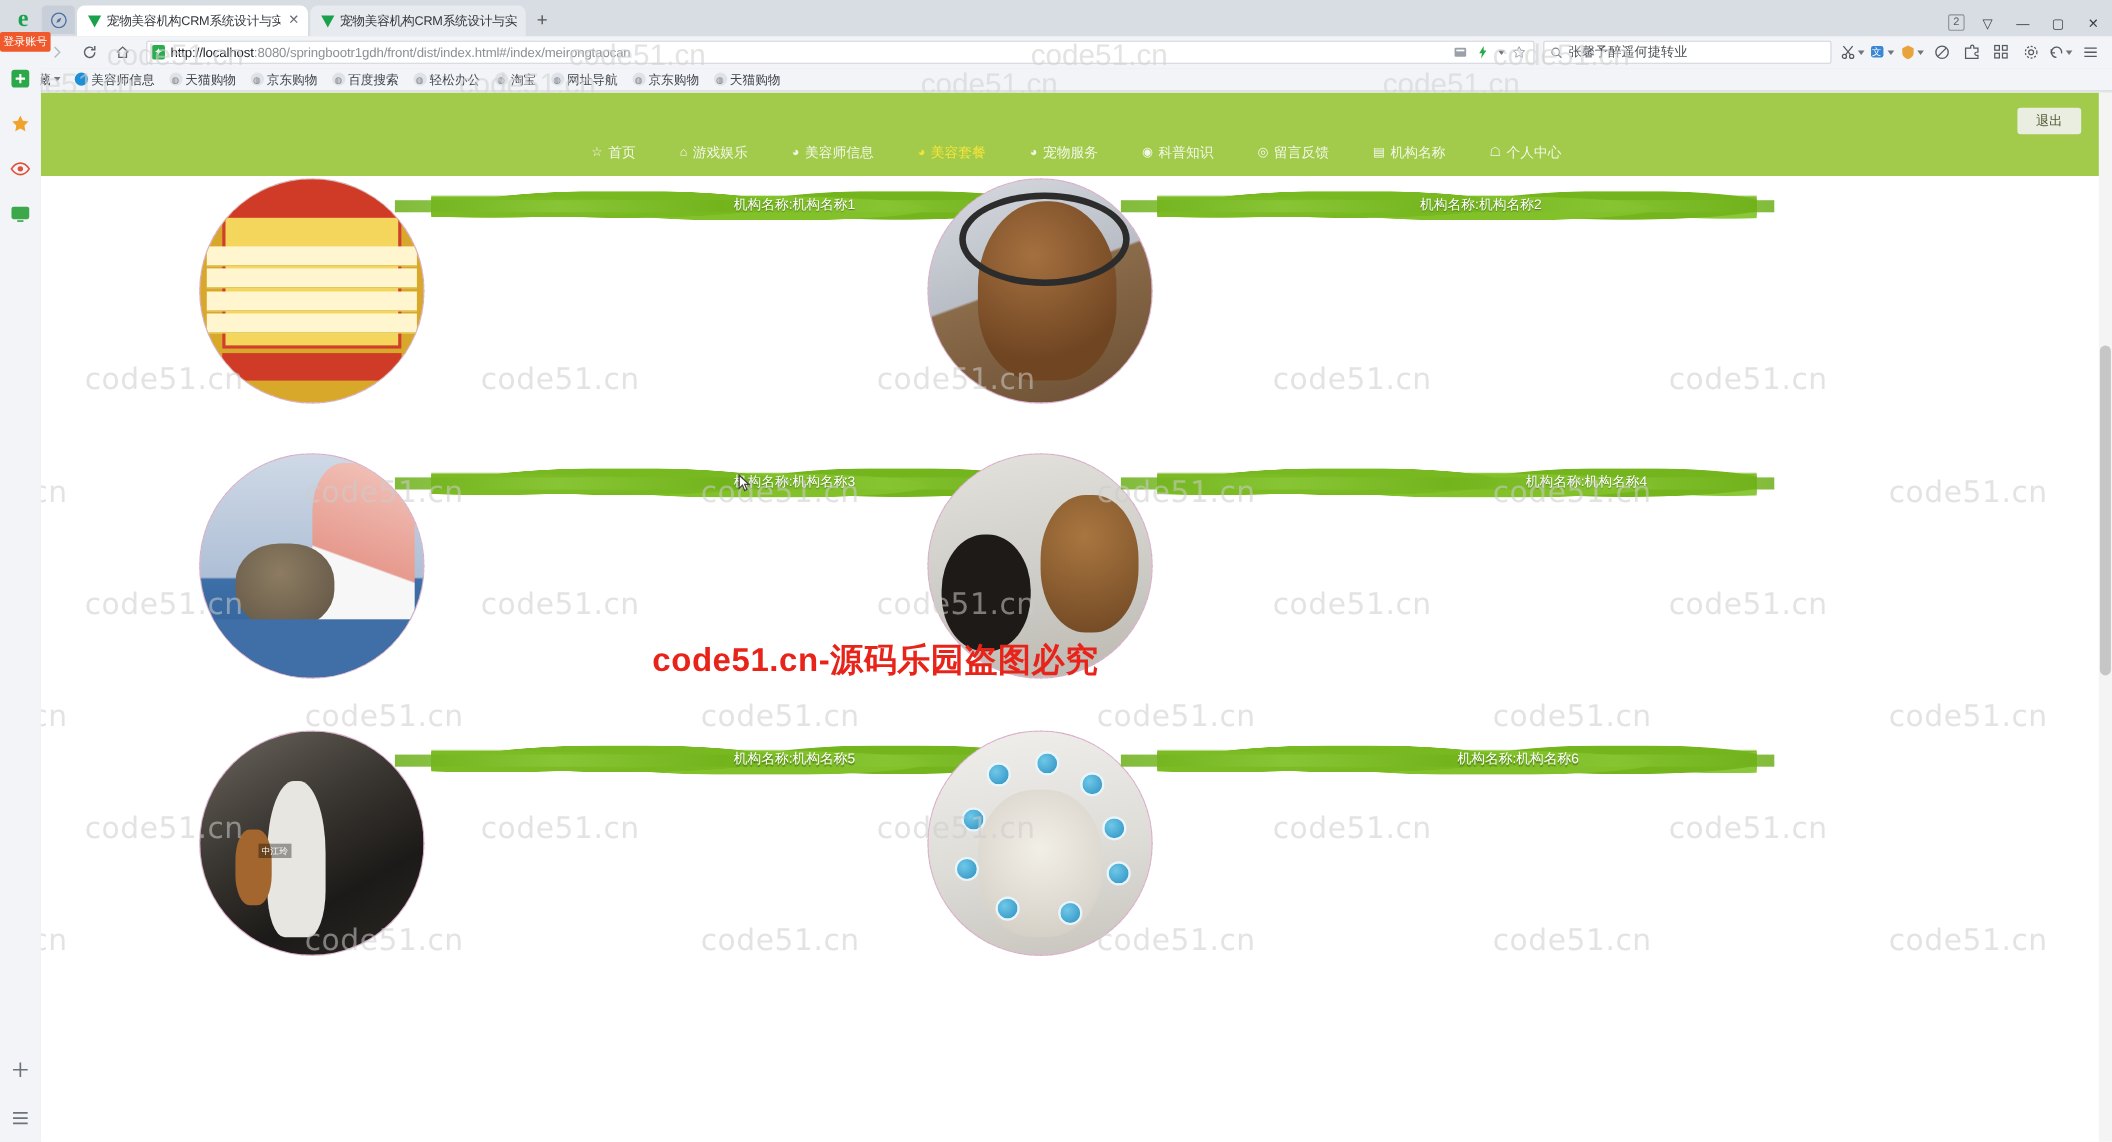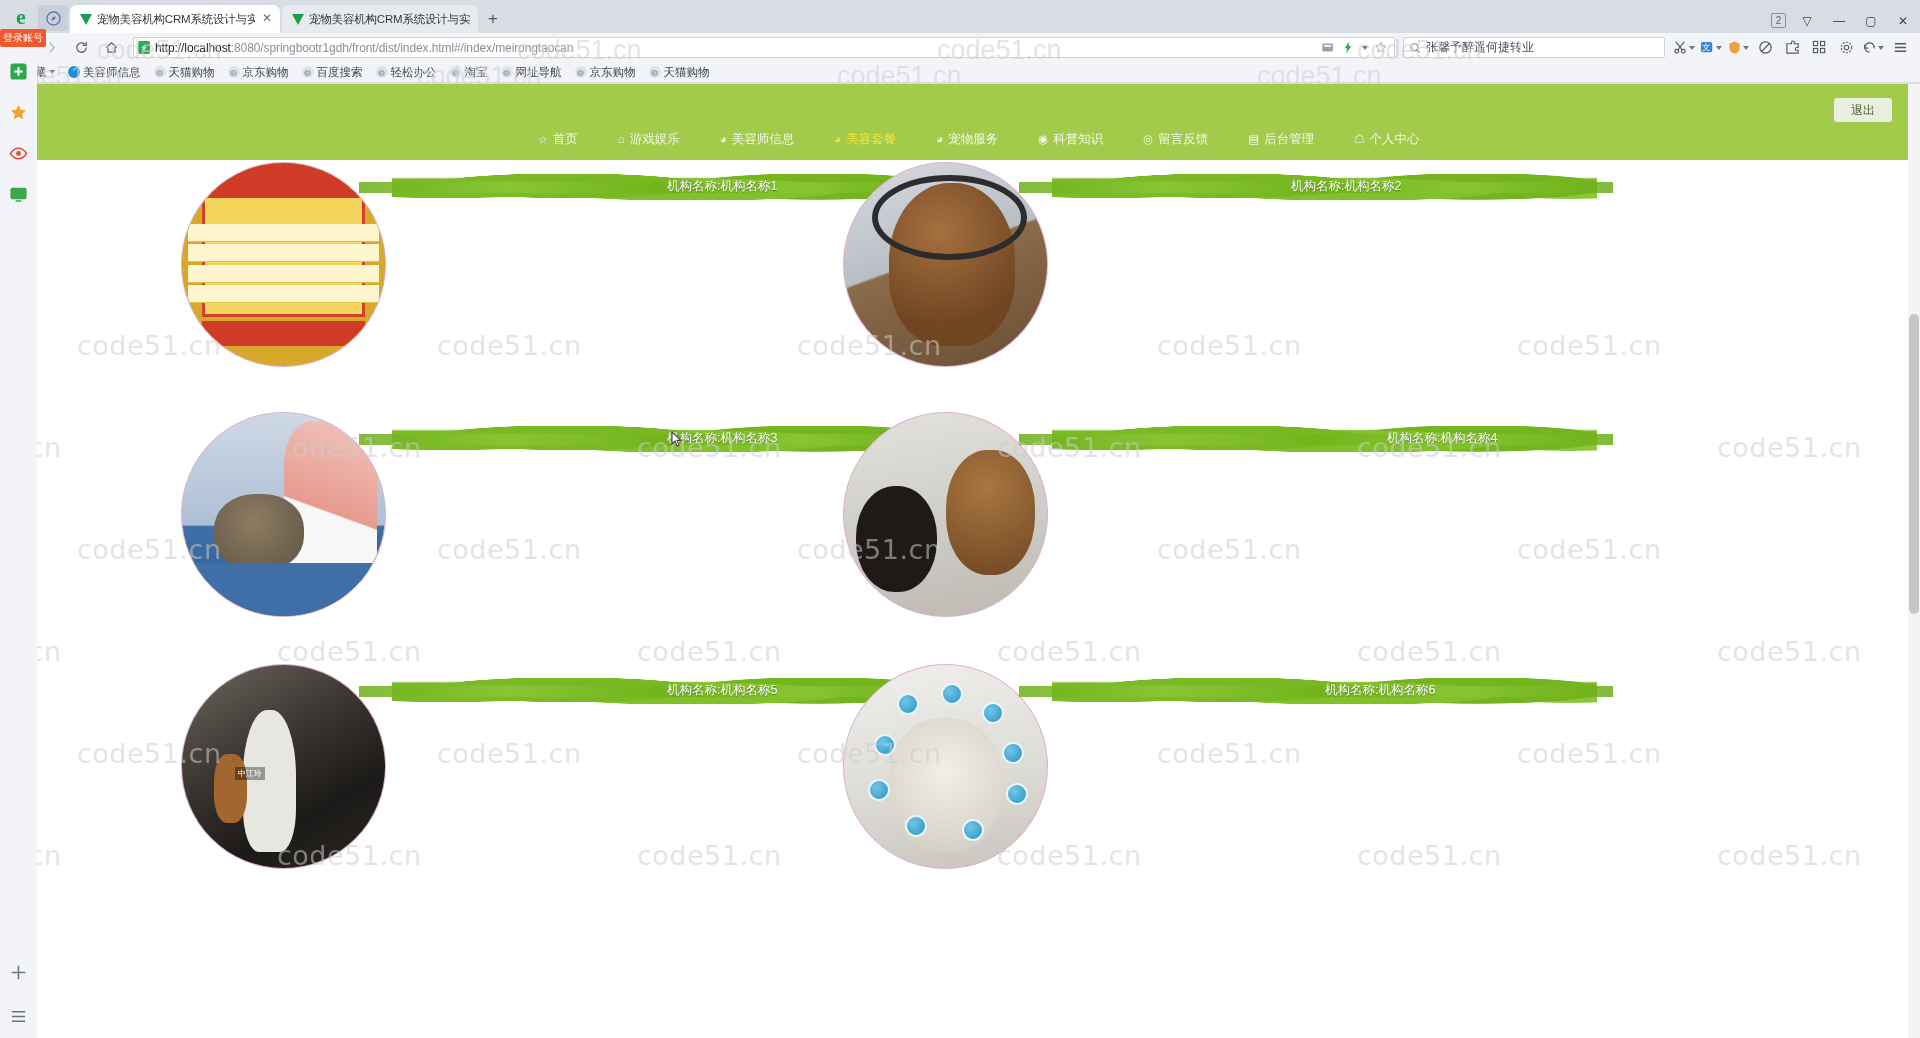--- a/index.html
+++ b/index.html
@@ -489,21 +489,21 @@
           <div class="navitem">
             <span class="nic">◉</span>
             <span>科普知识</span>
           </div>
           <div class="navitem">
             <span class="nic">◎</span>
             <span>留言反馈</span>
           </div>
           <div class="navitem">
             <span class="nic">▤</span>
-            <span>后台管理</span>
+            <span>机构名称</span>
           </div>
           <div class="navitem">
             <span class="nic">☖</span>
             <span>个人中心</span>
           </div>
         </div>
       </div>
 
       <div class="content">
 
@@ -628,20 +628,21 @@
           <span class="wm" style="left:1480px;top:578px">code51.cn</span>
 
           <span class="wm" style="left:-120px;top:680px">code51.cn</span>
           <span class="wm" style="left:240px;top:680px">code51.cn</span>
           <span class="wm" style="left:600px;top:680px">code51.cn</span>
           <span class="wm" style="left:960px;top:680px">code51.cn</span>
           <span class="wm" style="left:1320px;top:680px">code51.cn</span>
           <span class="wm" style="left:1680px;top:680px">code51.cn</span>
         </div>
 
+        <div class="wm-red">code51.cn-源码乐园盗图必究</div>
 
         <div class="cursor">
           <svg width="16" height="20" viewBox="0 0 16 20">
             <path d="M4 2v12l3-3 2 5 2-1-2-4.6h4z" fill="#ffffff" stroke="#444" stroke-width="1.1"></path>
           </svg>
         </div>
       </div>
     </div>
   </div>
 

